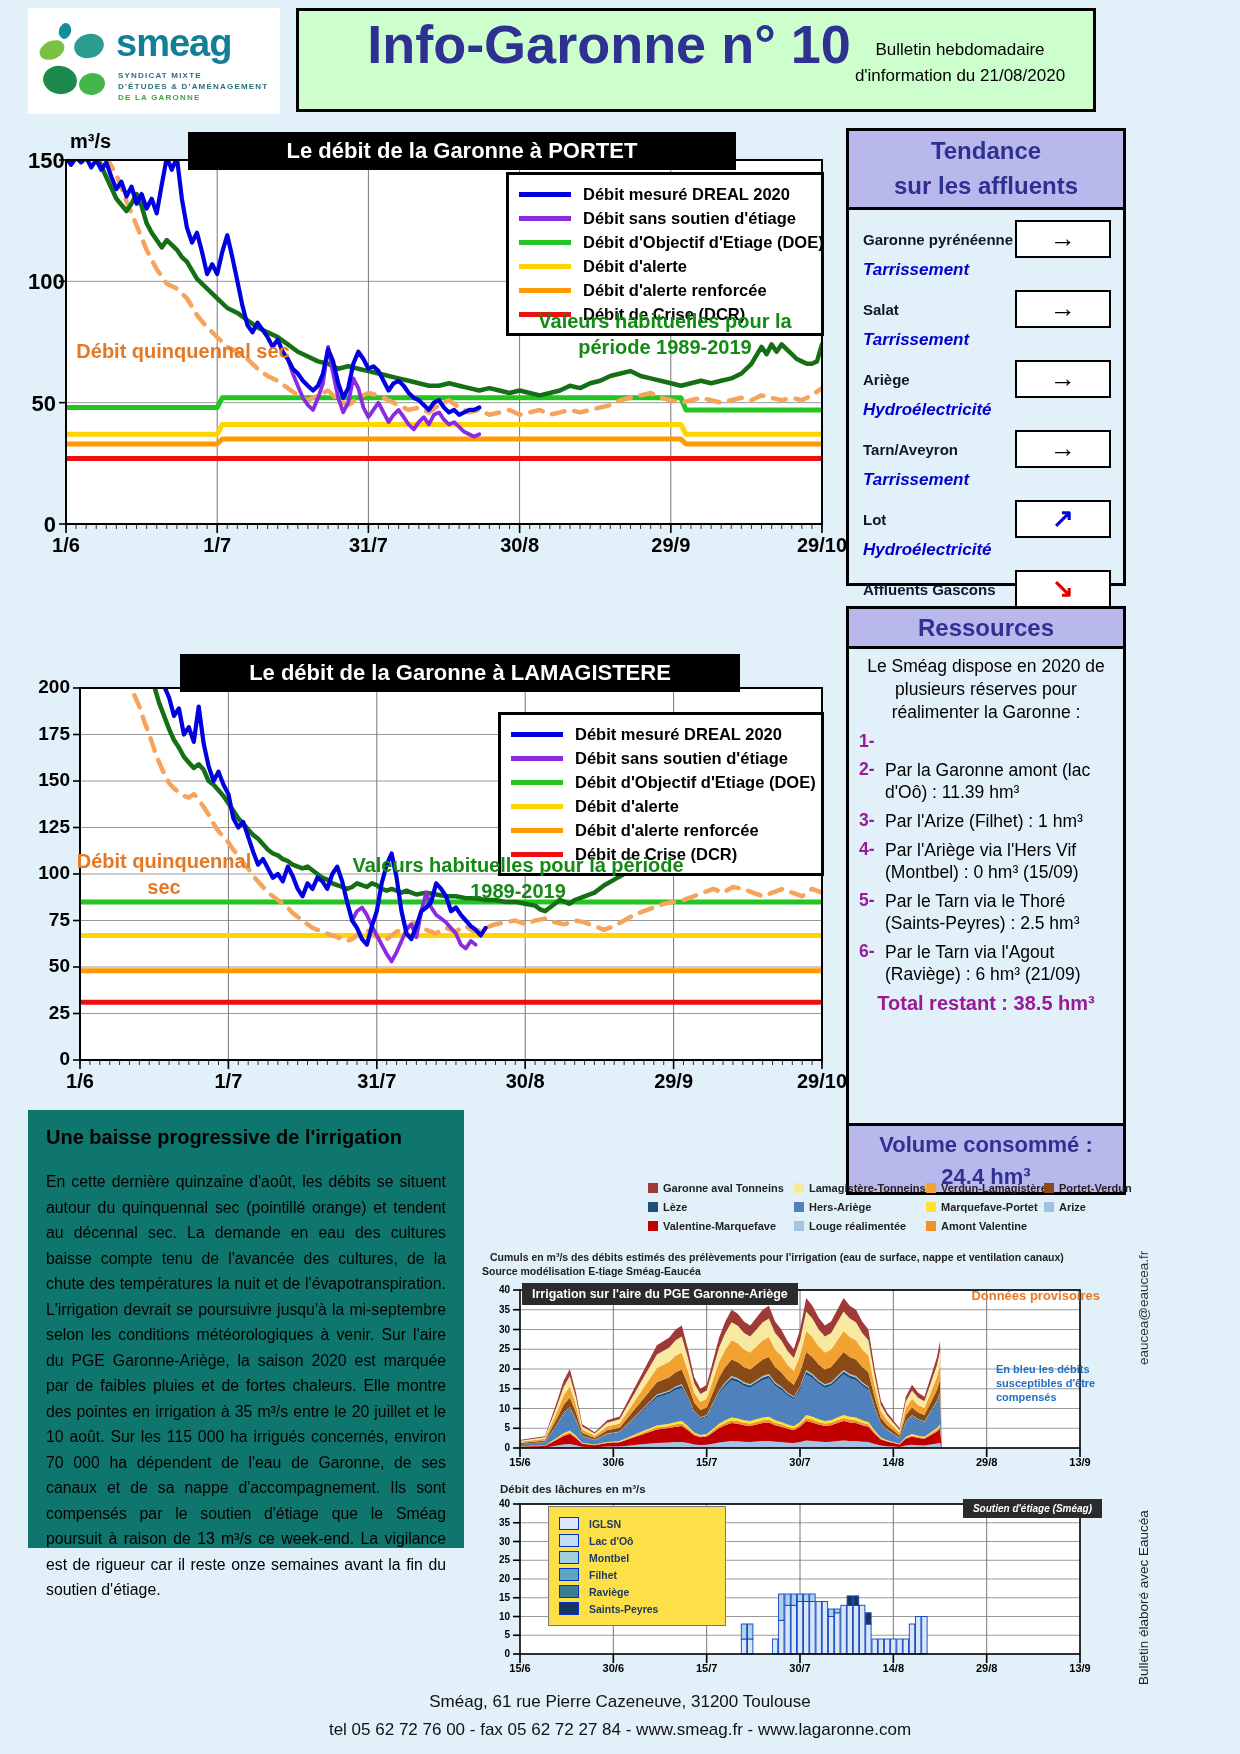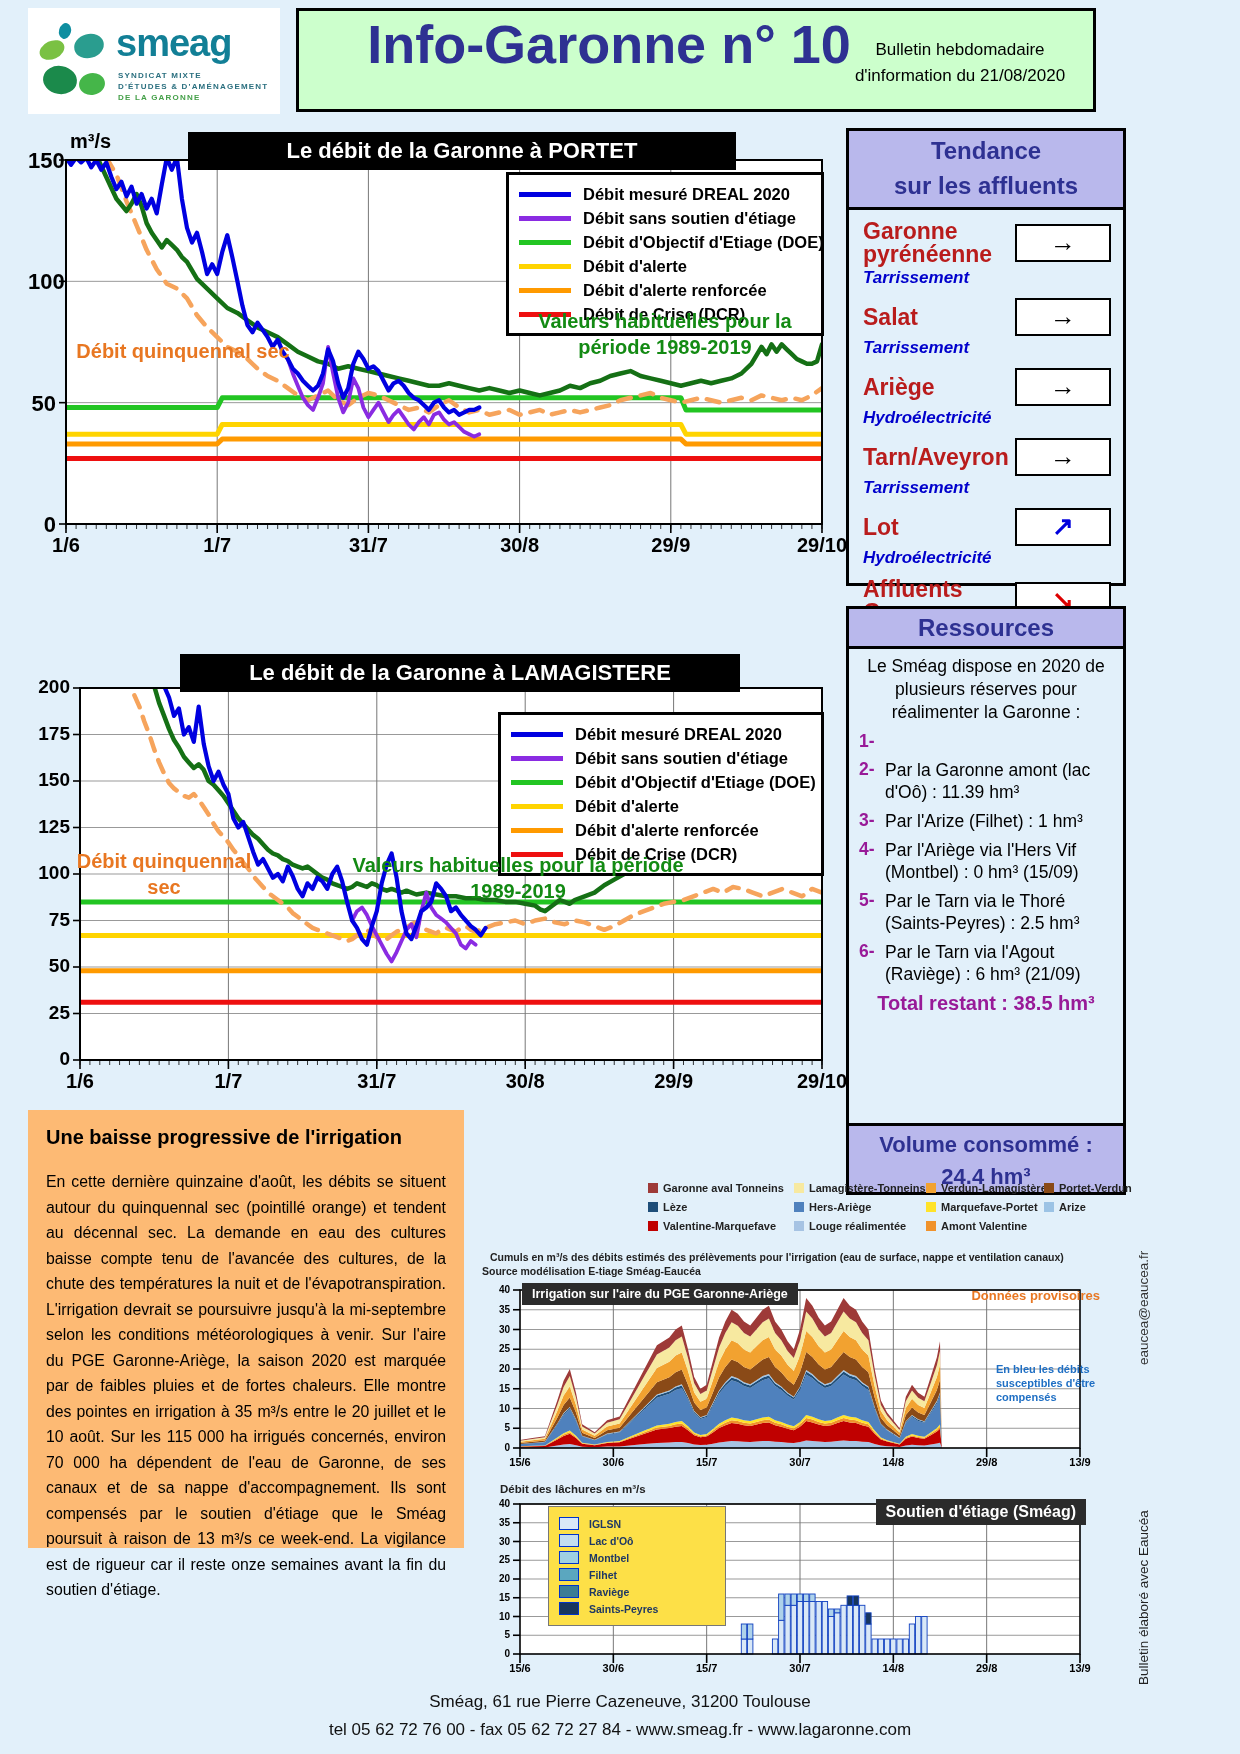--- a/index.html
+++ b/index.html
@@ -26,33 +26,33 @@
   .legend-row{display:flex;align-items:center;height:24px;}
   .legend-swatch{width:52px;height:5px;margin-right:12px;flex:none;}
   .legend-label{font-size:16.5px;font-weight:bold;white-space:nowrap;}
   .ann{font-weight:bold;font-size:20px;text-align:center;line-height:26px;}
   
   .panel{border:3px solid #000;background:#e2f0fa;box-sizing:border-box;}
   .panel-head{background:#b9b8ec;border-bottom:3px solid #000;color:#2e3192;font-weight:bold;font-size:24px;text-align:center;}
   .t-items{padding:10px 12px 0 14px;}
   .t-item{margin-bottom:10px;}
   .t-row{display:flex;align-items:center;}
-  .t-name{flex:1;font-size:23px;font-weight:bold;color:#b91c1c;line-height:23px;}
+  .t-name{flex:1;font-size:15px;font-weight:bold;color:#0f172a;line-height:23px;}
   .t-arrowbox{width:92px;height:34px;background:#fff;border:2px solid #000;text-align:center;line-height:32px;font-size:26px;font-weight:bold;flex:none;}
   .t-sub{font-size:17px;font-weight:bold;font-style:italic;color:#0000cc;margin-top:2px;}
   
   .r-body{padding:6px 10px 0 10px;font-size:17.5px;color:#000;}
   .r-intro{text-align:center;line-height:23px;margin-bottom:4px;}
   .r-item{display:flex;margin:7px 0;}
   .r-num{width:26px;flex:none;color:#981a98;font-weight:bold;}
   .r-text{flex:1;line-height:22px;}
   .r-total{text-align:center;font-weight:bold;font-size:20px;color:#981a98;margin-top:6px;}
   .vol-box{background:#b9b8ec;border:3px solid #000;box-sizing:border-box;color:#2e3192;font-weight:bold;font-size:22px;text-align:center;line-height:32px;padding-top:3px;}
   
-  .article{background:#fdba74;padding:16px 18px;box-sizing:border-box;}
+  .article{background:#0f766e;padding:16px 18px;box-sizing:border-box;}
   .article h2{margin:0 0 20px 0;font-size:20px;color:#000;}
   .article p{margin:0;font-size:15.8px;line-height:25.5px;text-align:justify;color:#000;}
   
   .irr-legend{display:grid;grid-template-columns:146px 132px 118px 86px;row-gap:7px;font-size:11px;font-weight:bold;color:#222;}
   .irr-leg-item{display:flex;align-items:center;white-space:nowrap;}
   .irr-leg-sq{width:10px;height:10px;margin-right:5px;flex:none;}
   .cap{font-size:10.5px;font-weight:bold;color:#222;line-height:14px;}
   .mini-title{background:#2b2b2b;color:#fff;font-weight:bold;font-size:12.5px;padding:4px 10px;white-space:nowrap;}
   .donnees{color:#e87722;font-weight:bold;font-size:13px;}
   .blue-ann{color:#1f6fc4;font-weight:bold;font-size:11px;line-height:14px;}
@@ -715,21 +715,21 @@
         </div>
         <div class="lach-row">
           <span class="lach-sq" style="background: rgb(60, 125, 148);"></span>
           <span class="lach-label">Raviège</span>
         </div>
         <div class="lach-row">
           <span class="lach-sq" style="background: rgb(23, 54, 93);"></span>
           <span class="lach-label">Saints-Peyres</span>
         </div>
       </div>
-    <div class="abs mini-title" style="right:20px;top:3px;font-size:16px;">Soutien d'étiage (Sméag)</div>
+    <div class="abs mini-title" style="right:4px;top:3px;font-size:10px;font-style:italic;">Soutien d'étiage (Sméag)</div>
   <div class="abs tick tick-sm" style="left: 0px; width: 20px; top: 152px; font-size: 10px;">0</div>
       <div class="abs tick tick-sm" style="left: 0px; width: 20px; top: 133.25px; font-size: 10px;">5</div>
       <div class="abs tick tick-sm" style="left: 0px; width: 20px; top: 114.5px; font-size: 10px;">10</div>
       <div class="abs tick tick-sm" style="left: 0px; width: 20px; top: 95.75px; font-size: 10px;">15</div>
       <div class="abs tick tick-sm" style="left: 0px; width: 20px; top: 77px; font-size: 10px;">20</div>
       <div class="abs tick tick-sm" style="left: 0px; width: 20px; top: 58.25px; font-size: 10px;">25</div>
       <div class="abs tick tick-sm" style="left: 0px; width: 20px; top: 39.5px; font-size: 10px;">30</div>
       <div class="abs tick tick-sm" style="left: 0px; width: 20px; top: 20.75px; font-size: 10px;">35</div>
       <div class="abs tick tick-sm" style="left: 0px; width: 20px; top: 2px; font-size: 10px;">40</div>
       <div class="abs tick tick-xsm" style="left: -4px; width: 68px; top: 166px; font-size: 11px;">15/6</div>

